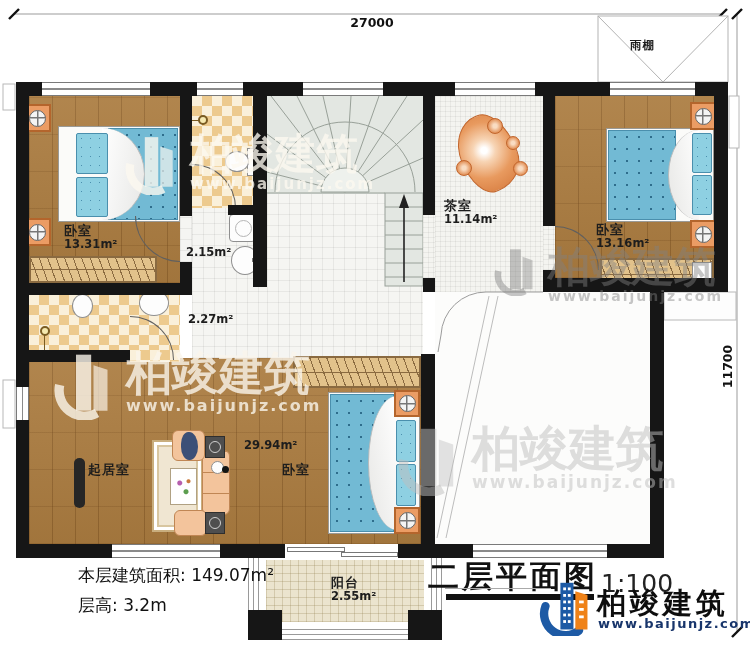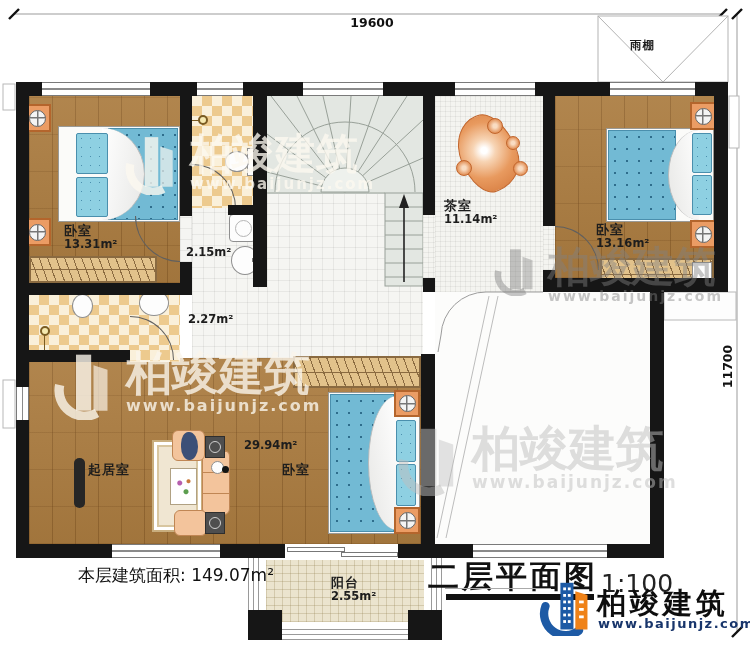--- a/index.html
+++ b/index.html
@@ -347,24 +347,25 @@
         <path d="M10,30 A22,22 0 0 0 42,54" fill="none" stroke="currentColor" stroke-width="8"></path>
         <rect x="24" y="4" width="13" height="48" fill="currentColor"></rect>
         <path d="M39,13 L51,17 V52 H39 Z" fill="currentColor" opacity=".85"></path>
       </svg>
     <div>
       <div class="wmname" style="font-size:48px;">柏竣建筑</div>
       <div class="wmurl" style="font-size:17px;">www.baijunjz.com</div>
     </div>
   </div>
 
-  <div class="abs dimtext" style="left:340px;top:15px;width:64px;text-align:center;">19600</div>
+  <div class="abs dimtext" style="left:340px;top:15px;width:64px;text-align:center;">27000</div>
   <div class="abs dimtext" style="left:697px;top:359px;width:60px;text-align:center;transform:rotate(-90deg);">11700</div>
 
   <div class="abs info-line" style="left:78px;top:564px;">本层建筑面积: 149.07m²</div>
+  <div class="abs info-line" style="left:78px;top:594px;">层高: 3.2m</div>
 
   <div class="abs title-main" style="left:428px;top:556px;">二层平面图</div>
   <div class="abs" style="left:445px;top:588px;width:106px;height:1px;background:#aaa;"></div>
   <div class="abs" style="left:446px;top:594px;width:148px;height:6px;background:#111;"></div>
   <div class="abs title-scale" style="left:601px;top:569px;">1:100</div>
 
   <svg class="abs" style="left:538px;top:580px;" width="56" height="56" viewBox="0 0 60 60">
     <path d="M8,28 A23,23 0 0 0 44,54" fill="none" stroke="#1d5aa5" stroke-width="9" stroke-linecap="round"></path>
     <rect x="24" y="3" width="14" height="50" fill="#1d5aa5"></rect>
     <g fill="#fff">

